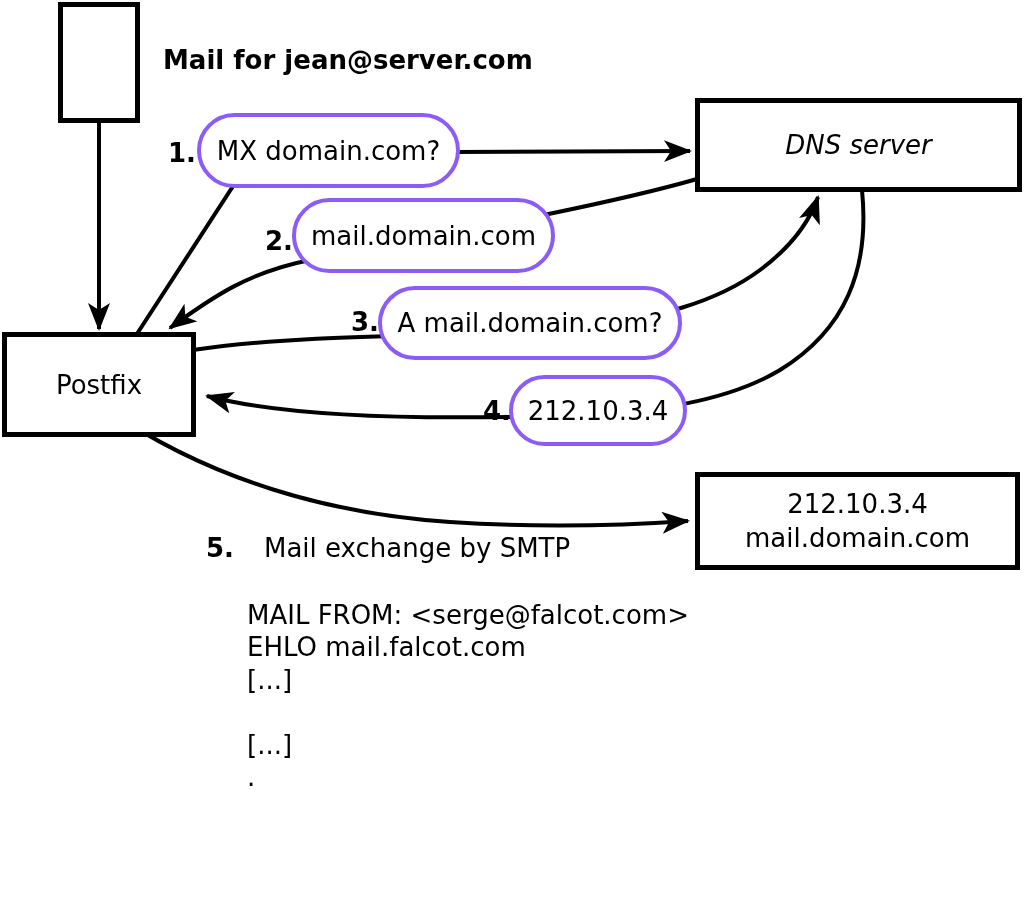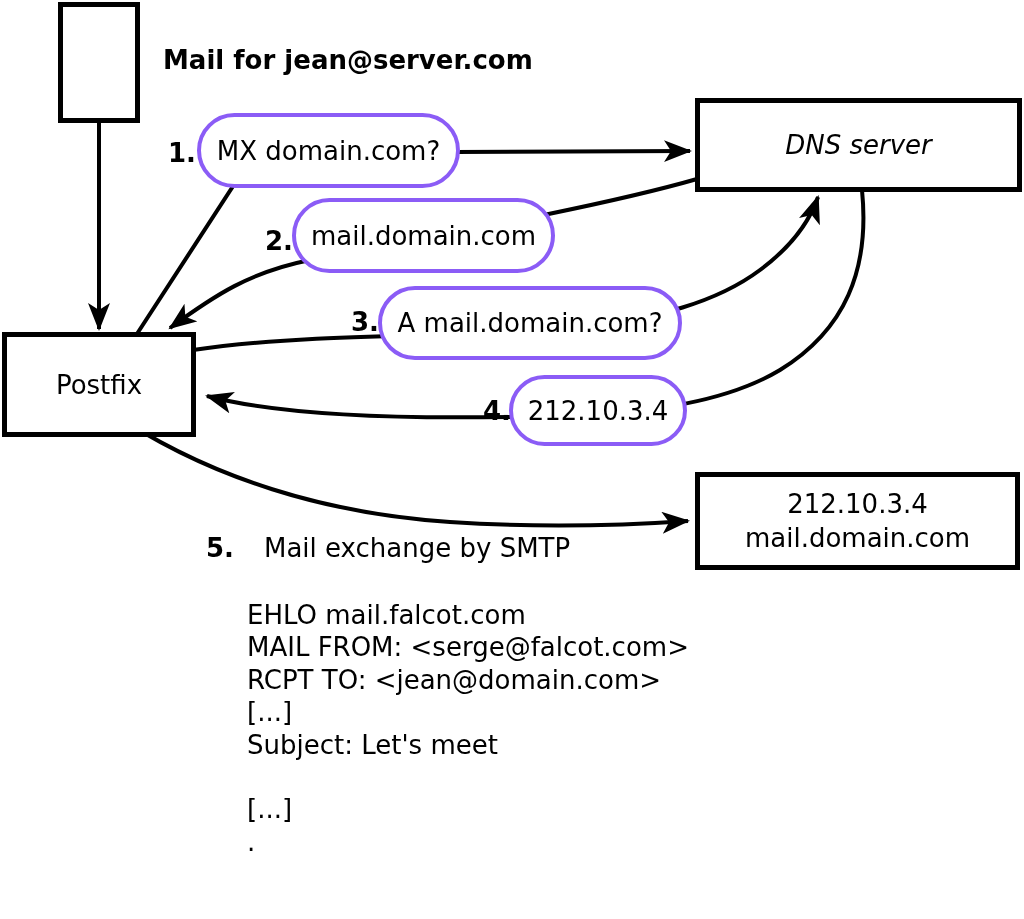--- a/index.html
+++ b/index.html
@@ -127,23 +127,21 @@
   <div class="lbl title-lbl" style="left:163px; top:45px;">Mail for jean@server.com</div>
 
   <div class="lbl num" style="left:168px; top:138px;">1.</div>
   <div class="lbl num" style="left:265px; top:226px;">2.</div>
   <div class="lbl num" style="left:351px; top:307px;">3.</div>
   <div class="lbl num" style="left:483px; top:396px;">4.</div>
   <div class="lbl num" style="left:206px; top:533px;">5.</div>
   <div class="lbl" style="left:252px; top:533px;margin-left:12px;">Mail exchange by SMTP</div>
 
   <div id="smtp-block">
+    <div class="smtp-line">MAIL FROM: &lt;serge@falcot.com&gt;</div>
     <div class="smtp-line">EHLO mail.falcot.com</div>
-    <div class="smtp-line">MAIL FROM: &lt;serge@falcot.com&gt;</div>
-    <div class="smtp-line">RCPT TO: &lt;jean@domain.com&gt;</div>
     <div class="smtp-line">[...]</div>
-    <div class="smtp-line">Subject: Let's meet</div>
     <div class="smtp-line"></div>
     <div class="smtp-line">[...]</div>
     <div class="smtp-line">.</div>
   </div>
 
 </div>
 
 </body></html>

